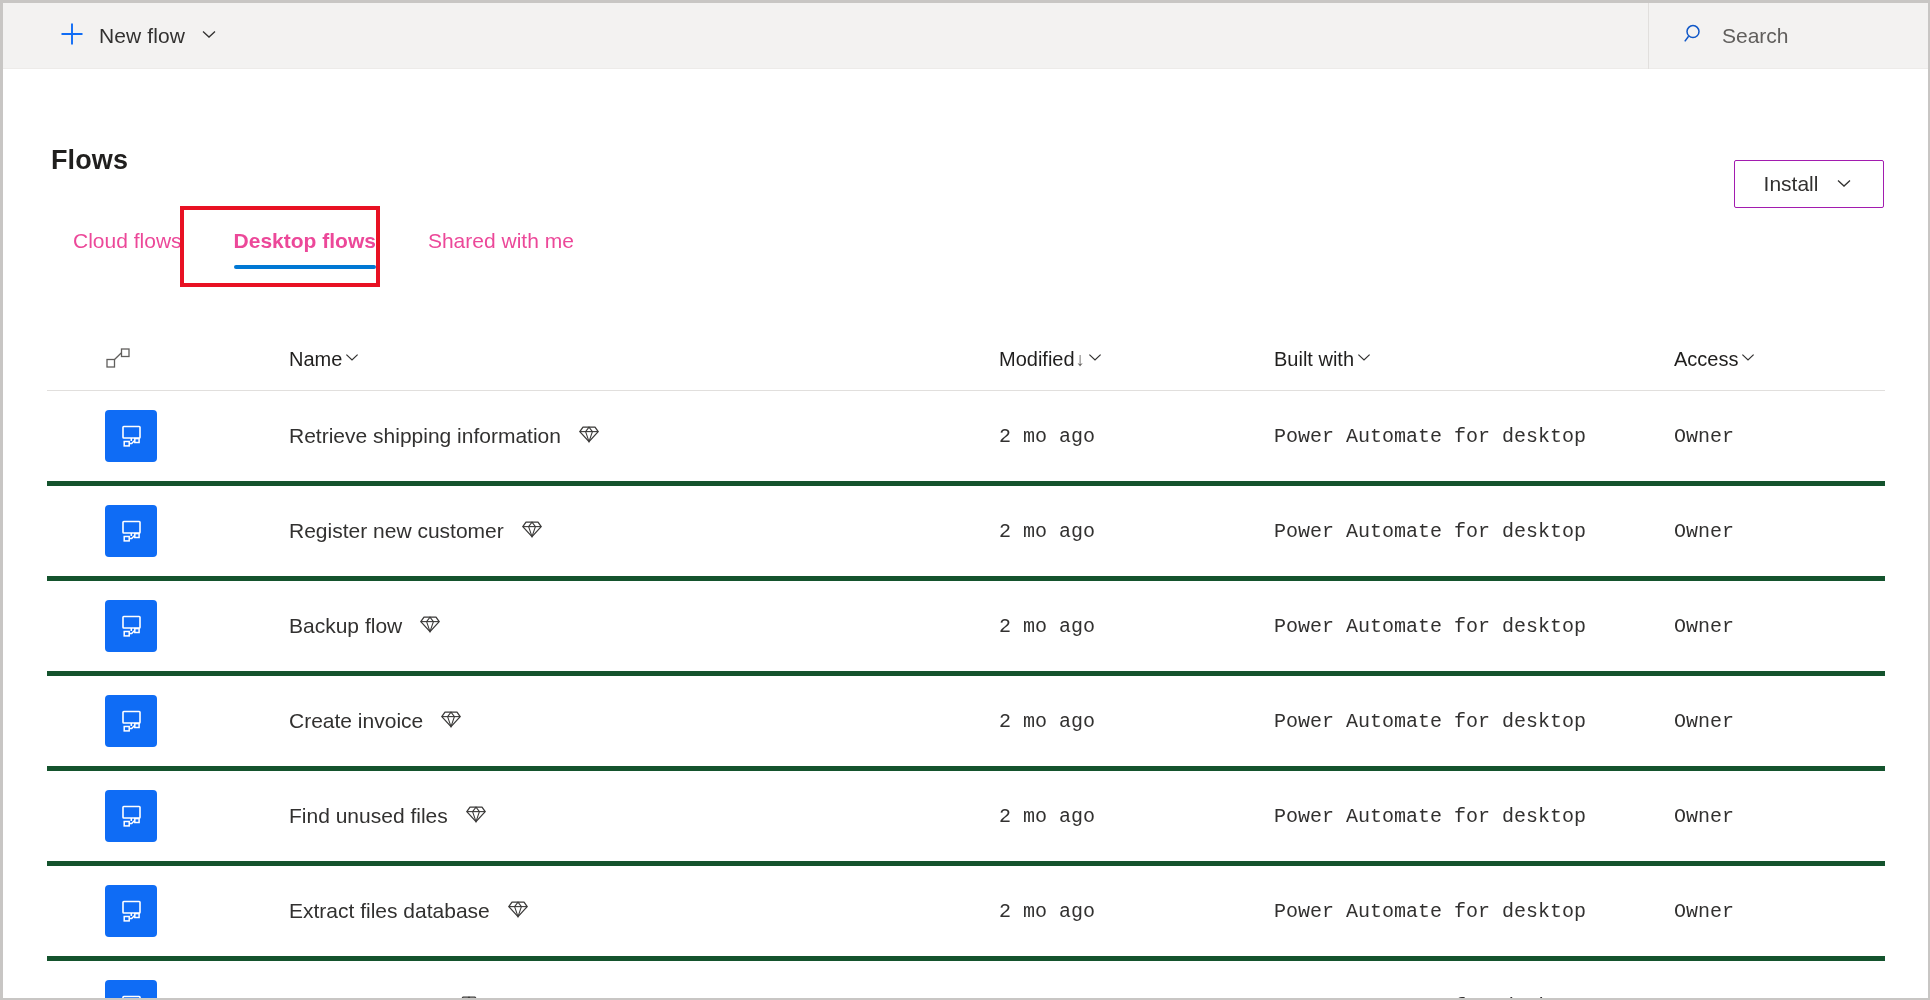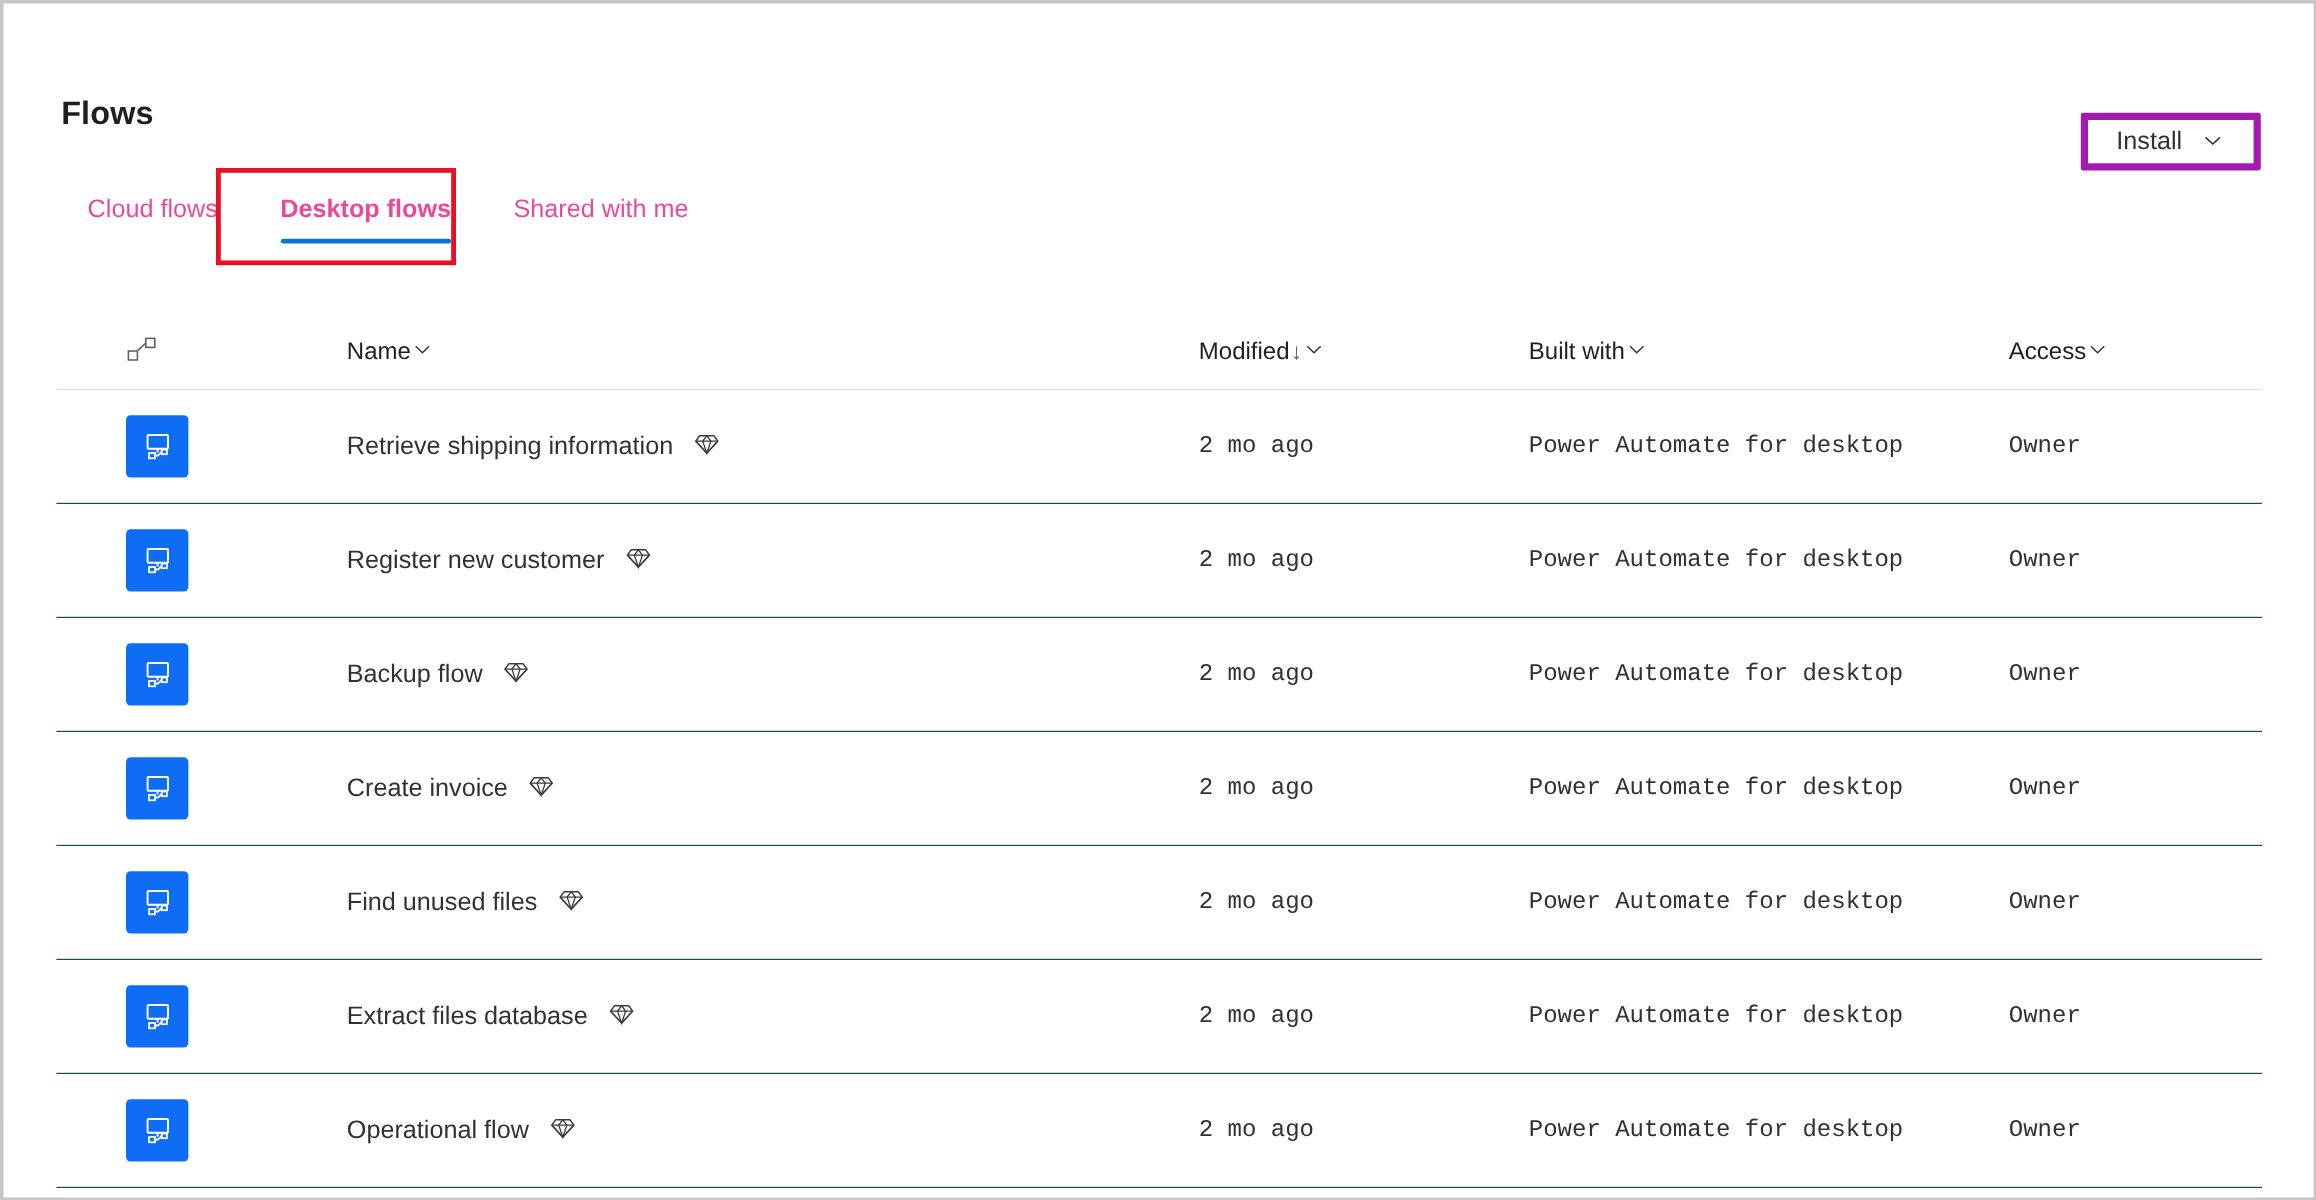--- a/index.html
+++ b/index.html
@@ -127,40 +127,40 @@
 
   
   .install-btn {
     position: absolute;
     right: 44px; top: 91px;
     width: 150px; height: 48px;
     display: flex; align-items: center;
     justify-content: center;
     gap: 16px;
     background: #ffffff;
-    border: 6px solid #a21caf;
+    border: 1px solid #a21caf;
     border-radius: 2px;
     cursor: pointer;
     font-family: inherit;
   }
   .install-label {
     font-size: 21px;
     color: #323130;
   }
 
   
   .table {
     position: absolute;
     left: 44px; top: 260px;
     width: 1838px;
   }
   .row {
     display: flex;
     align-items: center;
-    border-bottom: 1px solid #14532d;
+    border-bottom: 5px solid #14532d;
   }
   .row.head {
     height: 62px;
     border-bottom: 1px solid #e1dfdd;
   }
   .row.data {
     height: 95px;
   }
   .col-icon { width: 142px; flex: 0 0 142px; display: flex; align-items: center; padding-left: 58px; }
   .col-name { width: 810px; flex: 0 0 810px; display: flex; align-items: center; gap: 17px; padding-left: 100px; }
@@ -199,20 +199,48 @@
     cursor: pointer;
   }
   .premium { display: block; flex: 0 0 auto; }
   .hdr-flow-icon { display: block; }
 </style>
 </head>
 <body>
 
 <div class="app-frame">
 
+  <div class="commandbar">
+    <div class="cb-left">
+      <button class="newflow-btn">
+        <span class="plus-icon">
+          <svg width="26" height="26" viewBox="0 0 26 26" aria-hidden="true">
+            <path d="M13 2.5 V23.5 M2.5 13 H23.5" stroke="#0f6cf5" stroke-width="1.9" fill="none"></path>
+          </svg>
+        </span>
+        <span class="newflow-label">New flow</span>
+        <span class="chev">
+          <svg width="20" height="20" viewBox="0 0 20 20" aria-hidden="true">
+            <path d="M4 7.5 L10 13 L16 7.5" stroke="#323130" stroke-width="1.3" fill="none"></path>
+          </svg>
+        </span>
+      </button>
+    </div>
+    <div class="cb-right">
+      <div class="search-box">
+        <span>
+          <svg width="24" height="24" viewBox="0 0 24 24" aria-hidden="true">
+            <circle cx="11" cy="9.6" r="6" stroke="#0f57c7" stroke-width="1.5" fill="none"></circle>
+            <path d="M6.6 14.2 L2.8 19.4" stroke="#0f57c7" stroke-width="1.5" fill="none"></path>
+          </svg>
+        </span>
+        <span class="search-placeholder">Search</span>
+      </div>
+    </div>
+  </div>
 
   <div class="page">
 
     <div class="page-title">Flows</div>
 
     <button class="install-btn">
       <span class="install-label">Install</span>
       <span>
         <svg width="20" height="20" viewBox="0 0 20 20" aria-hidden="true">
           <path d="M4 7.5 L10 13 L16 7.5" stroke="#323130" stroke-width="1.3" fill="none"></path>

